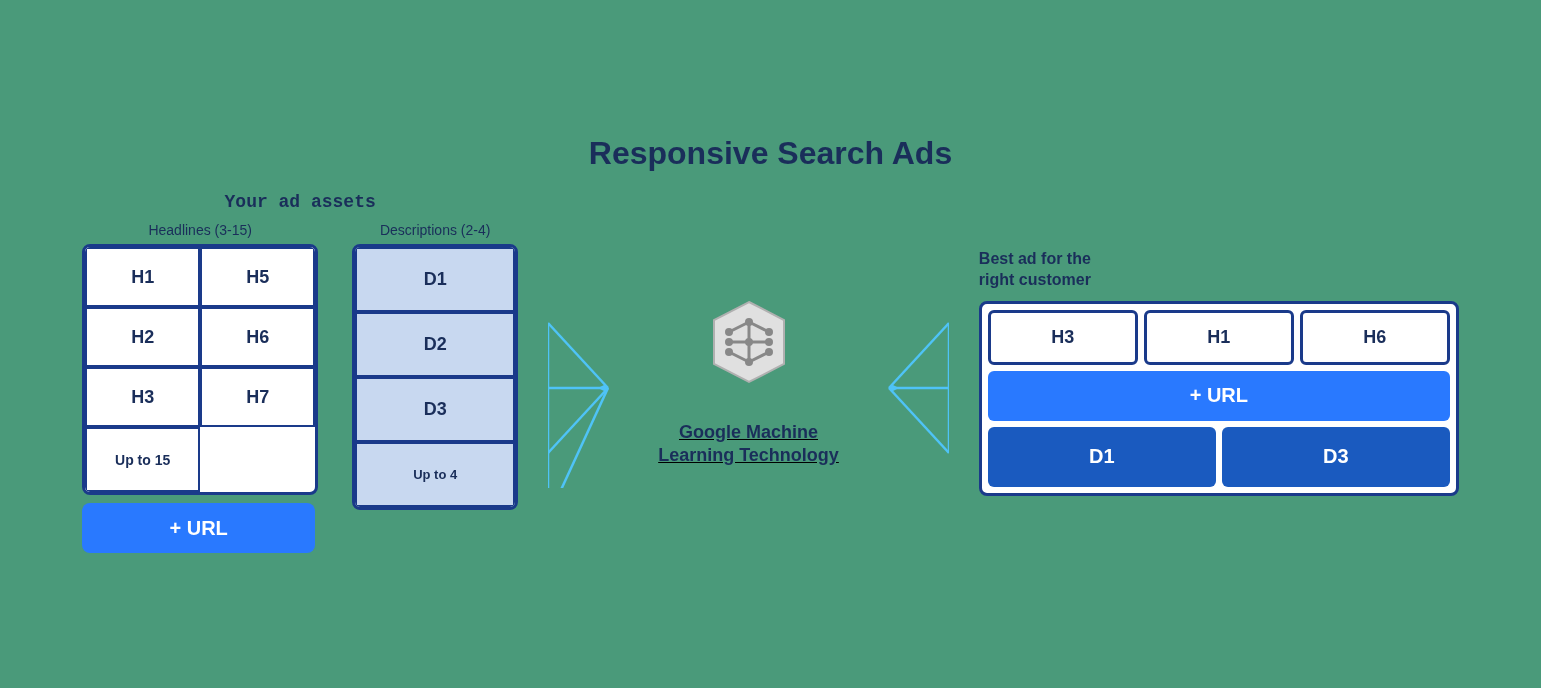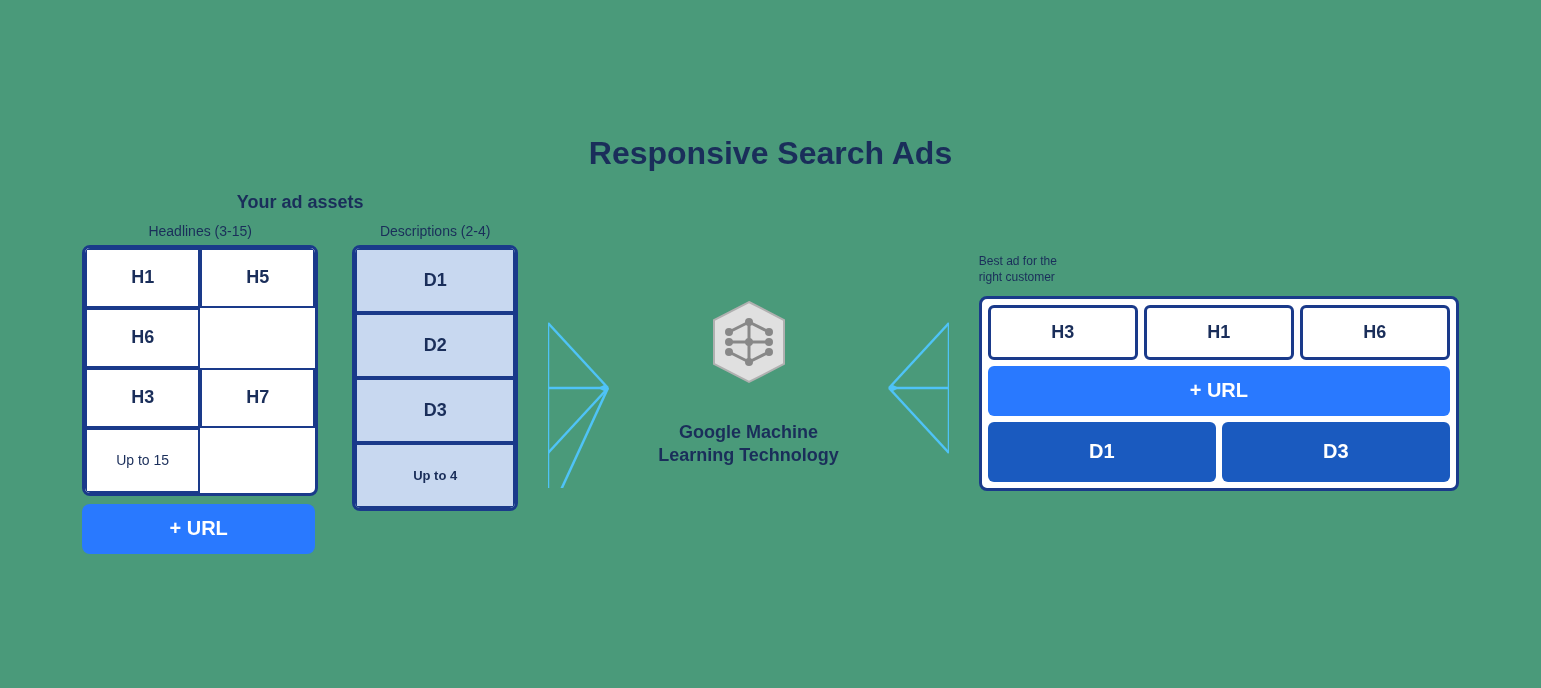--- a/index.html
+++ b/index.html
@@ -39,20 +39,21 @@
       display: flex;
       flex-direction: column;
       align-items: flex-start;
     }
     .ad-assets-label {
       font-size: 18px;
       font-weight: bold;
       color: #1a2e5a;
       margin-bottom: 10px;
       align-self: center;
+      font-family: Liberation Mono, monospace;
     }
     .headlines-section {
       display: flex;
       flex-direction: column;
     }
     .headlines-label {
       font-size: 14px;
       color: #1a2e5a;
       text-align: center;
       margin-bottom: 6px;
@@ -121,41 +122,42 @@
       font-size: 20px;
       font-weight: bold;
       margin-top: 8px;
     }
     
     .brain-section {
       display: flex;
       flex-direction: column;
       align-items: center;
       gap: 10px;
+      text-decoration: underline;
     }
     .brain-icon {
       width: 90px;
       height: 90px;
     }
     .brain-label {
       font-size: 18px;
       font-weight: bold;
       color: #1a2e5a;
       text-align: center;
       line-height: 1.3;
     }
     
     .best-ad-section {
       display: flex;
       flex-direction: column;
       align-items: flex-start;
     }
     .best-ad-label {
-      font-size: 12px;
-      font-weight: normal;
+      font-size: 16px;
+      font-weight: bold;
       color: #1a2e5a;
       margin-bottom: 10px;
       line-height: 1.3;
     }
     .best-ad-content {
       background: #fff;
       border: 3px solid #1a3a8a;
       border-radius: 8px;
       padding: 6px;
       display: flex;
@@ -222,28 +224,29 @@
       <div style="display:flex; gap:0; align-items:flex-start;">
 
         <div class="headlines-section">
           <div class="headlines-label">Headlines (3-15)</div>
           <div class="headlines-grid">
             <div class="h-row">
               <div class="h-cell">H1</div>
               <div class="h-cell">H5</div>
             </div>
             <div class="h-row">
+              <div class="h-cell">H2</div>
               <div class="h-cell">H6</div>
             </div>
             <div class="h-row">
               <div class="h-cell">H3</div>
               <div class="h-cell">H7</div>
             </div>
             <div class="h-row">
-              <div class="h-cell last-row" style="font-size:14px; font-weight:normal;">Up to 15</div>
+              <div class="h-cell last-row" style="font-size:14px; font-weight:bold;">Up to 15</div>
             </div>
           </div>
           <div class="url-bar" style="width:233px;">
             <span>+ URL</span>
           </div>
         </div>
 
         <div class="descriptions-section">
           <div class="descriptions-label">Descriptions (2-4)</div>
           <div class="descriptions-grid">

